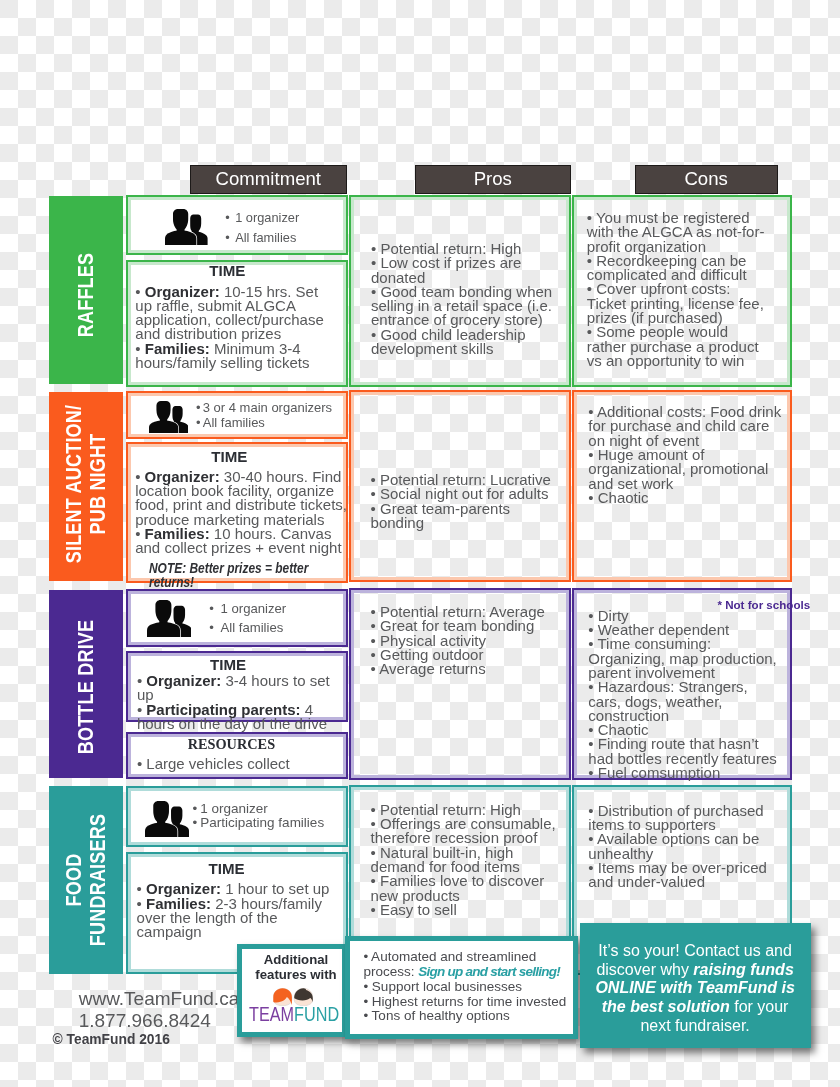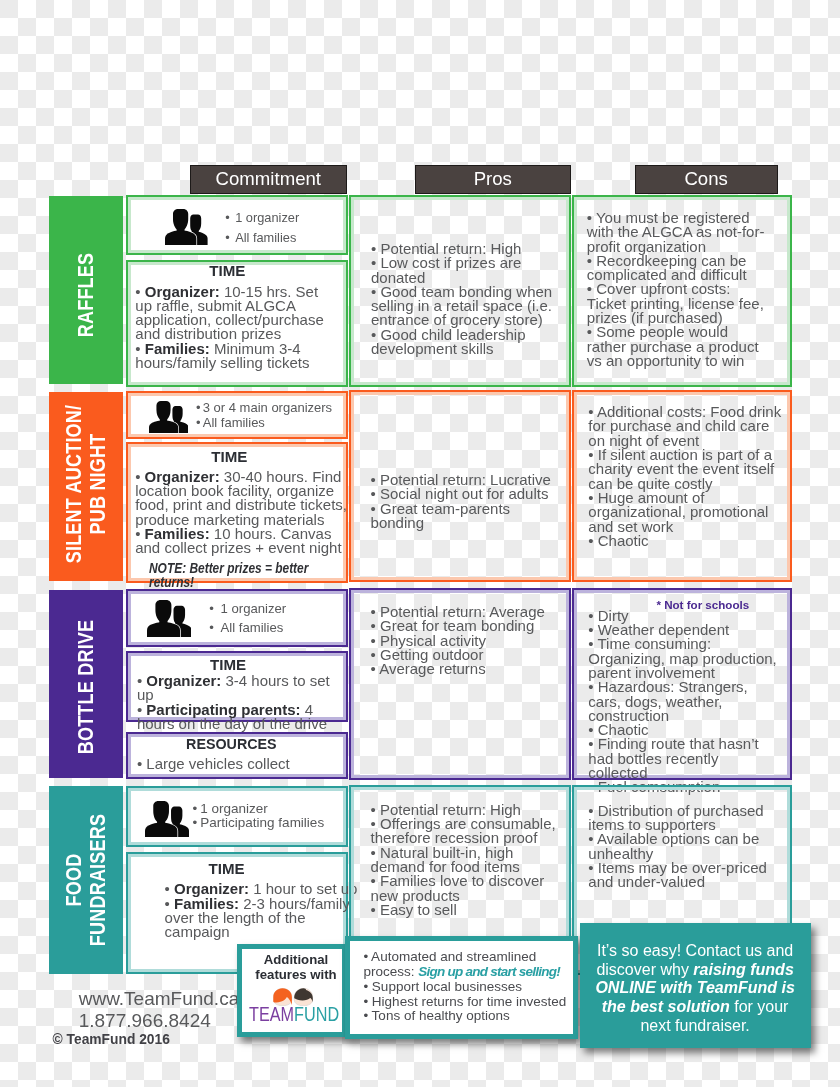--- a/index.html
+++ b/index.html
@@ -109,21 +109,21 @@
 <div class="people" style="left:196.0px;top:401.11px;line-height:14.4px;font-size:13.0px;white-space:nowrap;">
   <div><span style="margin-right: 2.2px;">•</span>3 or 4 main organizers</div>
   <div><span style="margin-right: 2.2px;">•</span>All families</div>
 </div>
 <div class="boxtitle" style="left:129.40px;top:448.95px;width:200px;font-size:15.1px;line-height:15.1px;">TIME</div>
 <div class="tx" style="left:135.2px;top:469.86px;width:212.0px;"><div><span>• </span><b>Organizer:</b><span> 30-40 hours. Find location book facility, organize food, print and distribute tickets, produce marketing materials</span></div><div><span>• </span><b>Families:</b><span> 10 hours. Canvas and collect prizes + event night</span></div></div>
 <div class="tx" style="left:149px;top:560.96px;width:240px;font-weight:bold;font-style:italic;color:#333338;"><b style="font-style: italic; display: inline-block; transform: scaleX(0.795); transform-origin: left center;">NOTE: Better prizes = better returns!</b></div>
 <div class="cell inset" style="left:349.0px;top:390.4px;width:221.7px;height:192.1px;border-color:#fa5b1e;--lt:#fcc8ae;"></div>
 <div class="cell inset" style="left:571.6px;top:390.4px;width:220.4px;height:192.1px;border-color:#fa5b1e;--lt:#fcc8ae;"></div>
 <div class="tx" style="left:370.6px;top:473px;width:191px;"><div>• Potential return: Lucrative</div><div>• Social night out for adults</div><div>• Great team-parents bonding</div></div>
-<div class="tx" style="left:588.3px;top:405.16px;width:195px;"><div>• Additional costs: Food drink for purchase and child care on night of event</div><div>• If silent auction is part of a charity event the event itself can be quite costly</div><div>• Huge amount of organizational, promotional and set work</div><div>• Chaotic</div></div>
+<div class="tx" style="left:588.3px;top:405.16px;width:195px;"><div>• Additional costs: Food drink for purchase and child care on night of event</div><div>• Huge amount of organizational, promotional and set work</div><div>• Chaotic</div></div>
 
 <div class="rowlabel" style="top:590.0px;height:187.7px;background:#4b2991;">
   <span class="vtxt" style="top:calc(50% + 3.1px);">BOTTLE DRIVE</span>
 </div>
 <div class="cell inset white" style="left:126.0px;top:588.8px;width:221.5px;height:58.6px;border-color:#4b2991;--lt:#bcb3dc;"></div>
 <div class="cell inset white" style="left:126.0px;top:650.7px;width:221.5px;height:71.2px;border-color:#4b2991;--lt:#bcb3dc;"></div>
 <div class="cell inset white" style="left:126.0px;top:732.0px;width:221.5px;height:47.4px;border-color:#4b2991;--lt:#bcb3dc;"></div>
 <div class="abs" style="left:146.6px;top:600.2px;width:44.8px;height:37.0px;"><svg viewBox="0 0 42.6 36" width="100%" height="100%" preserveAspectRatio="none">
  <g fill="#0a0a0a">
   <path d="M25.2,9.4 C25.2,7.2 26.7,5.5 28.4,5.5 L33.0,5.5 C34.7,5.5 36.2,7.2 36.2,9.4 L36.2,14.5 C36.2,18.0 35.0,20.6 34.0,21.6 C33.8,21.9 33.7,22.1 33.7,22.6 L33.7,25.2 L26.7,25.2 L26.7,22.6 C26.7,22.1 26.6,21.9 26.4,21.6 C25.4,20.6 25.2,18.0 25.2,14.5 Z"></path>
@@ -137,27 +137,27 @@
   <path d="M8.0,5.0 C8.0,2.2 10.1,0 12.9,0 L18.3,0 C21.1,0 23.2,2.2 23.2,5.0 L23.2,10.0 C23.2,14.6 21.5,18.4 19.9,19.9 C19.6,20.2 19.5,20.5 19.5,21.1 L19.5,24.2 L11.7,24.2 L11.7,21.1 C11.7,20.5 11.6,20.2 11.3,19.9 C9.7,18.4 8.0,14.6 8.0,10.0 Z"></path>
   <path d="M0,38 L0,29.6 C0,27.0 1.2,25.4 3.4,24.2 C6.9,22.3 11.3,21.3 15.7,21.3 C20.1,21.3 24.5,22.3 28.0,24.2 C30.2,25.4 31.4,27.0 31.4,29.6 L31.4,38 Z"></path>
  </g>
 </svg></div>
 <div class="people" style="left:209.3px;top:600.47px;line-height:18.8px;font-size:13.15px;white-space:nowrap;">
   <div><span style="margin-right: 6.6px;">•</span>1 organizer</div>
   <div><span style="margin-right: 6.6px;">•</span>All families</div>
 </div>
 <div class="boxtitle" style="left:128.00px;top:656.95px;width:200px;font-size:15.1px;line-height:15.1px;">TIME</div>
 <div class="tx" style="left:136.9px;top:674.16px;width:198.0px;"><div><span>• </span><b>Organizer:</b><span> 3-4 hours to set up</span></div><div><span>• </span><b>Participating parents:</b><span> 4 hours on the day of the drive</span></div></div>
-<div class="boxtitle" style="left:131.40px;top:737.10px;width:200px;font-size:14.3px;line-height:14.3px;">RESOURCES</div>
+<div class="boxtitle" style="left:131.40px;top:737.10px;width:200px;font-size:14.3px;line-height:14.3px;font-family:Liberation Serif, serif;">RESOURCES</div>
 <div class="tx" style="left:136.9px;top:756.66px;width:198.0px;"><div><span>• Large vehicles collect</span></div></div>
 <div class="cell inset" style="left:349.0px;top:588.2px;width:221.7px;height:192.0px;border-color:#4b2991;--lt:#bcb3dc;"></div>
 <div class="cell inset" style="left:571.6px;top:588.2px;width:220.4px;height:192.0px;border-color:#4b2991;--lt:#bcb3dc;"></div>
 <div class="tx" style="left:370.6px;top:605px;width:175px;"><div>• Potential return: Average</div><div>• Great for team bonding</div><div>• Physical activity</div><div>• Getting outdoor</div><div>• Average returns</div></div>
-<div class="tx" style="left:558px;top:598.00px;width:191.2px;text-align:right;font-weight:bold;font-size:11.6px;color:#4b2991;">* Not for schools</div>
-<div class="tx" style="left:588.3px;top:608.76px;width:191px;"><div>• Dirty</div><div>• Weather dependent</div><div>• Time consuming: Organizing, map production, parent involvement</div><div>• Hazardous: Strangers, cars, dogs, weather, construction</div><div>• Chaotic</div><div>• Finding route that hasn’t had bottles recently collected</div><div>• Fuel comsumption</div></div>
+<div class="tx" style="left:619px;top:598.00px;width:191.2px;text-align:right;font-weight:bold;font-size:11.6px;color:#4b2991;">* Not for schools</div>
+<div class="tx" style="left:588.3px;top:608.76px;width:191px;"><div>• Dirty</div><div>• Weather dependent</div><div>• Time consuming: Organizing, map production, parent involvement</div><div>• Hazardous: Strangers, cars, dogs, weather, construction</div><div>• Chaotic</div><div>• Finding route that hasn’t had bottles recently features</div><div>• Fuel comsumption</div></div>
 
 <div class="rowlabel" style="top:785.5px;height:188.3px;background:#2a9d9a;">
   <span class="vtxt" style="top:calc(50% + 0.5px);">FOOD<br>FUNDRAISERS</span>
 </div>
 <div class="cell inset white" style="left:126.0px;top:786.0px;width:221.5px;height:61.1px;border-color:#2a9d9a;--lt:#b0dcda;"></div>
 <div class="cell inset white" style="left:126.0px;top:851.7px;width:221.5px;height:122.8px;border-color:#2a9d9a;--lt:#b0dcda;"></div>
 <div class="abs" style="left:144.8px;top:800.7px;width:44.0px;height:36.5px;"><svg viewBox="0 0 42.6 36" width="100%" height="100%" preserveAspectRatio="none">
  <g fill="#0a0a0a">
   <path d="M25.2,9.4 C25.2,7.2 26.7,5.5 28.4,5.5 L33.0,5.5 C34.7,5.5 36.2,7.2 36.2,9.4 L36.2,14.5 C36.2,18.0 35.0,20.6 34.0,21.6 C33.8,21.9 33.7,22.1 33.7,22.6 L33.7,25.2 L26.7,25.2 L26.7,22.6 C26.7,22.1 26.6,21.9 26.4,21.6 C25.4,20.6 25.2,18.0 25.2,14.5 Z"></path>
   <path d="M20.5,38 L20.5,29.4 C20.5,27.2 21.6,25.8 23.7,24.7 C26.1,23.4 28.5,22.6 31.0,22.6 C33.5,22.6 36.4,23.4 39.0,24.7 C41.3,25.9 42.6,27.2 42.6,29.4 L42.6,38 Z"></path>
@@ -169,21 +169,21 @@
  <g fill="#0a0a0a">
   <path d="M8.0,5.0 C8.0,2.2 10.1,0 12.9,0 L18.3,0 C21.1,0 23.2,2.2 23.2,5.0 L23.2,10.0 C23.2,14.6 21.5,18.4 19.9,19.9 C19.6,20.2 19.5,20.5 19.5,21.1 L19.5,24.2 L11.7,24.2 L11.7,21.1 C11.7,20.5 11.6,20.2 11.3,19.9 C9.7,18.4 8.0,14.6 8.0,10.0 Z"></path>
   <path d="M0,38 L0,29.6 C0,27.0 1.2,25.4 3.4,24.2 C6.9,22.3 11.3,21.3 15.7,21.3 C20.1,21.3 24.5,22.3 28.0,24.2 C30.2,25.4 31.4,27.0 31.4,29.6 L31.4,38 Z"></path>
  </g>
 </svg></div>
 <div class="people" style="left:192.6px;top:801.65px;line-height:14.3px;font-size:13.5px;white-space:nowrap;">
   <div><span style="margin-right: 3px;">•</span>1 organizer</div>
   <div><span style="margin-right: 3px;">•</span>Participating families</div>
 </div>
 <div class="boxtitle" style="left:126.60px;top:860.75px;width:200px;font-size:15.1px;line-height:15.1px;">TIME</div>
-<div class="tx" style="left:136.6px;top:882.46px;width:201.0px;margin-left:28px;"><div><span>• </span><b>Organizer:</b><span> 1 hour to set up</span></div><div><span>• </span><b>Families:</b><span> 2-3 hours/family over the length of the campaign</span></div></div>
+<div class="tx" style="left:136.6px;top:882.46px;width:201.0px;"><div><span>• </span><b>Organizer:</b><span> 1 hour to set up</span></div><div><span>• </span><b>Families:</b><span> 2-3 hours/family over the length of the campaign</span></div></div>
 <div class="cell inset" style="left:349.0px;top:785.0px;width:221.7px;height:189.5px;border-color:#2a9d9a;--lt:#b0dcda;"></div>
 <div class="cell inset" style="left:571.6px;top:785.0px;width:220.4px;height:189.5px;border-color:#2a9d9a;--lt:#b0dcda;"></div>
 <div class="tx" style="left:370.6px;top:802.76px;width:186px;"><div>• Potential return: High</div><div>• Offerings are consumable, therefore recession proof</div><div>• Natural built-in, high demand for food items</div><div>• Families love to discover new products</div><div>• Easy to sell</div></div>
 <div class="tx" style="left:588.3px;top:803.86px;width:194px;"><div>• Distribution of purchased items to supporters</div><div>• Available options can be unhealthy</div><div>• Items may be over-priced and under-valued</div></div>
 <div class="fwww" style="left:52.7px;top:987.7px;width:220px;margin-left:26px;">
   <div>www.TeamFund.ca</div>
   <div>1.877.966.8424</div>
 </div>
 <div class="fcopy" style="left:52.6px;top:1031.8px;">© TeamFund 2016</div>
 <div class="addonbox shadow" style="left:236.5px;top:943.5px;width:110px;height:93px;"></div>
@@ -197,14 +197,14 @@
    <path d="M0.3,9.2 C0.3,4.1 4.5,0.3 9.6,0.3 C14.7,0.3 18.9,4.1 18.9,9.2 L18.9,11.8 C18.9,15.5 14.7,17.8 9.6,17.8 C4.5,17.8 0.3,15.5 0.3,11.8 Z" fill="#fae3d4"></path>
    <path d="M21.2,9.2 C21.2,4.1 25.4,0.3 30.5,0.3 C35.6,0.3 39.8,4.1 39.8,9.2 L39.8,11.8 C39.8,15.5 35.6,17.8 30.5,17.8 C25.4,17.8 21.2,15.5 21.2,11.8 Z" fill="#fae3d4"></path>
   </g>
   <path d="M0.3,9.2 C0.3,4.1 4.5,0.3 9.6,0.3 C14.7,0.3 18.9,4.1 18.9,9.2 L18.9,16.9 C17.6,12.8 15.9,10.4 13.9,9.0 C12.0,12.7 7.1,14.6 1.4,14.6 L0.3,13.8 Z" fill="#f4621f"></path>
   <path d="M21.2,10.2 C21.2,4.5 25.4,0.3 30.5,0.3 C32.2,0.3 33.0,1.2 33.1,2.0 C37.0,3.1 39.8,6.1 39.8,10.2 L39.8,14.0 C39.1,12.0 38.3,10.7 37.2,10.1 C35.7,11.7 32.7,12.6 29.5,12.6 C26.1,12.6 23.0,11.6 21.2,10.1 Z" fill="#3f3731"></path>
 </svg>
   <div class="abs" style="left:0px;top:16.7px;font-size:20px;line-height:20px;white-space:nowrap;transform:scaleX(0.811);transform-origin:0 0;"><span style="color:#7b3fa0">TEAM</span><span style="color:#2aa0a4">FUND</span></div>
 </div>
 <div class="abs shadow" style="left:344.5px;top:935.5px;width:233px;height:103px;box-sizing:border-box;background:#fff;border:5.8px solid #2a9d9a;"></div>
 <div class="tx" style="left:363.4px;top:950.4px;width:217px;font-size:13.5px;line-height:14.75px;color:#4a4b4f;"><div><span>• Automated and streamlined process: </span><b style="font-style: italic; color: rgb(42, 160, 164); letter-spacing: -0.75px;">Sign up and start selling!</b></div><div><span>• Support local businesses</span></div><div><span>• Highest returns for time invested</span></div><div><span>• Tons of healthy options</span></div></div>
-<div class="ctabox shadow" style="left:579.6px;top:922.9px;width:231px;height:125.4px;padding:19.2px 10.5px 0 10.5px;font-size:16px;line-height:18.7px;"><span>It’s so easy! Contact us and discover why </span><b style="font-style: italic;">raising funds ONLINE with TeamFund is the best solution</b><span> for your next fundraiser.</span></div>
+<div class="ctabox shadow" style="left:579.6px;top:922.9px;width:231px;height:125.4px;padding:19.2px 10.5px 0 10.5px;font-size:16px;line-height:18.7px;"><span>It’s so your! Contact us and discover why </span><b style="font-style: italic;">raising funds ONLINE with TeamFund is the best solution</b><span> for your next fundraiser.</span></div>
 </div>
 
 </body></html>

